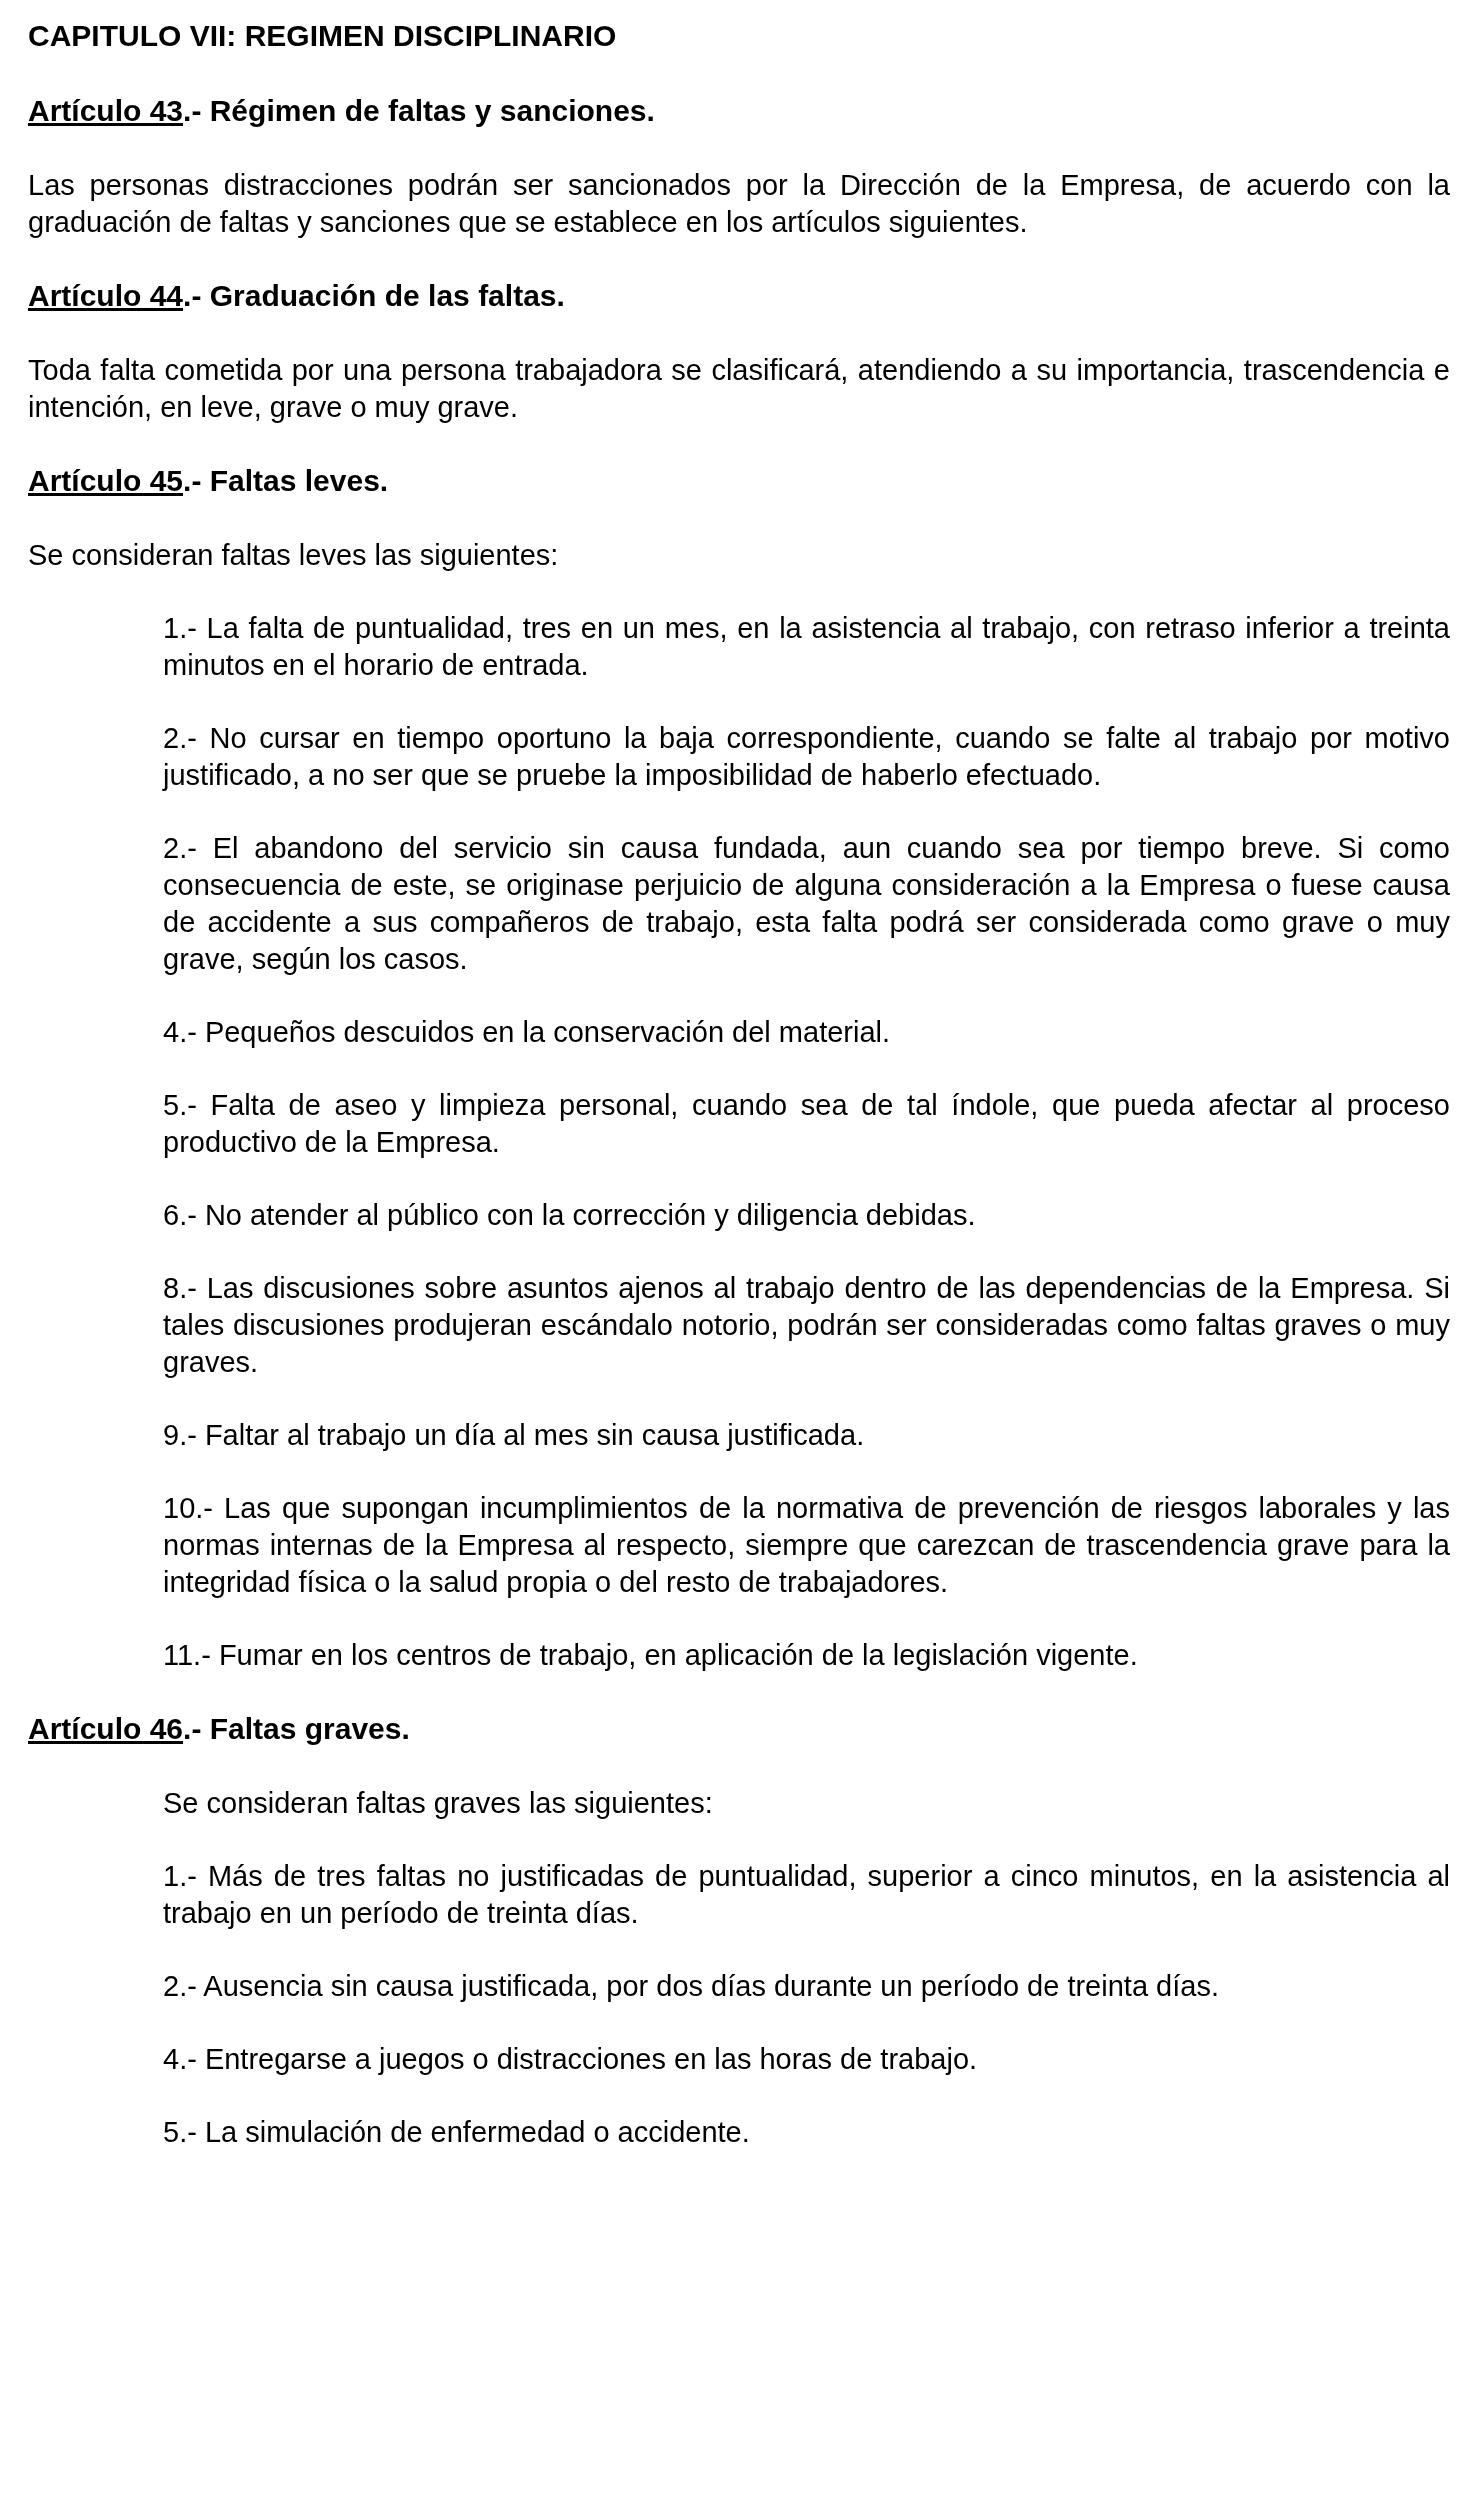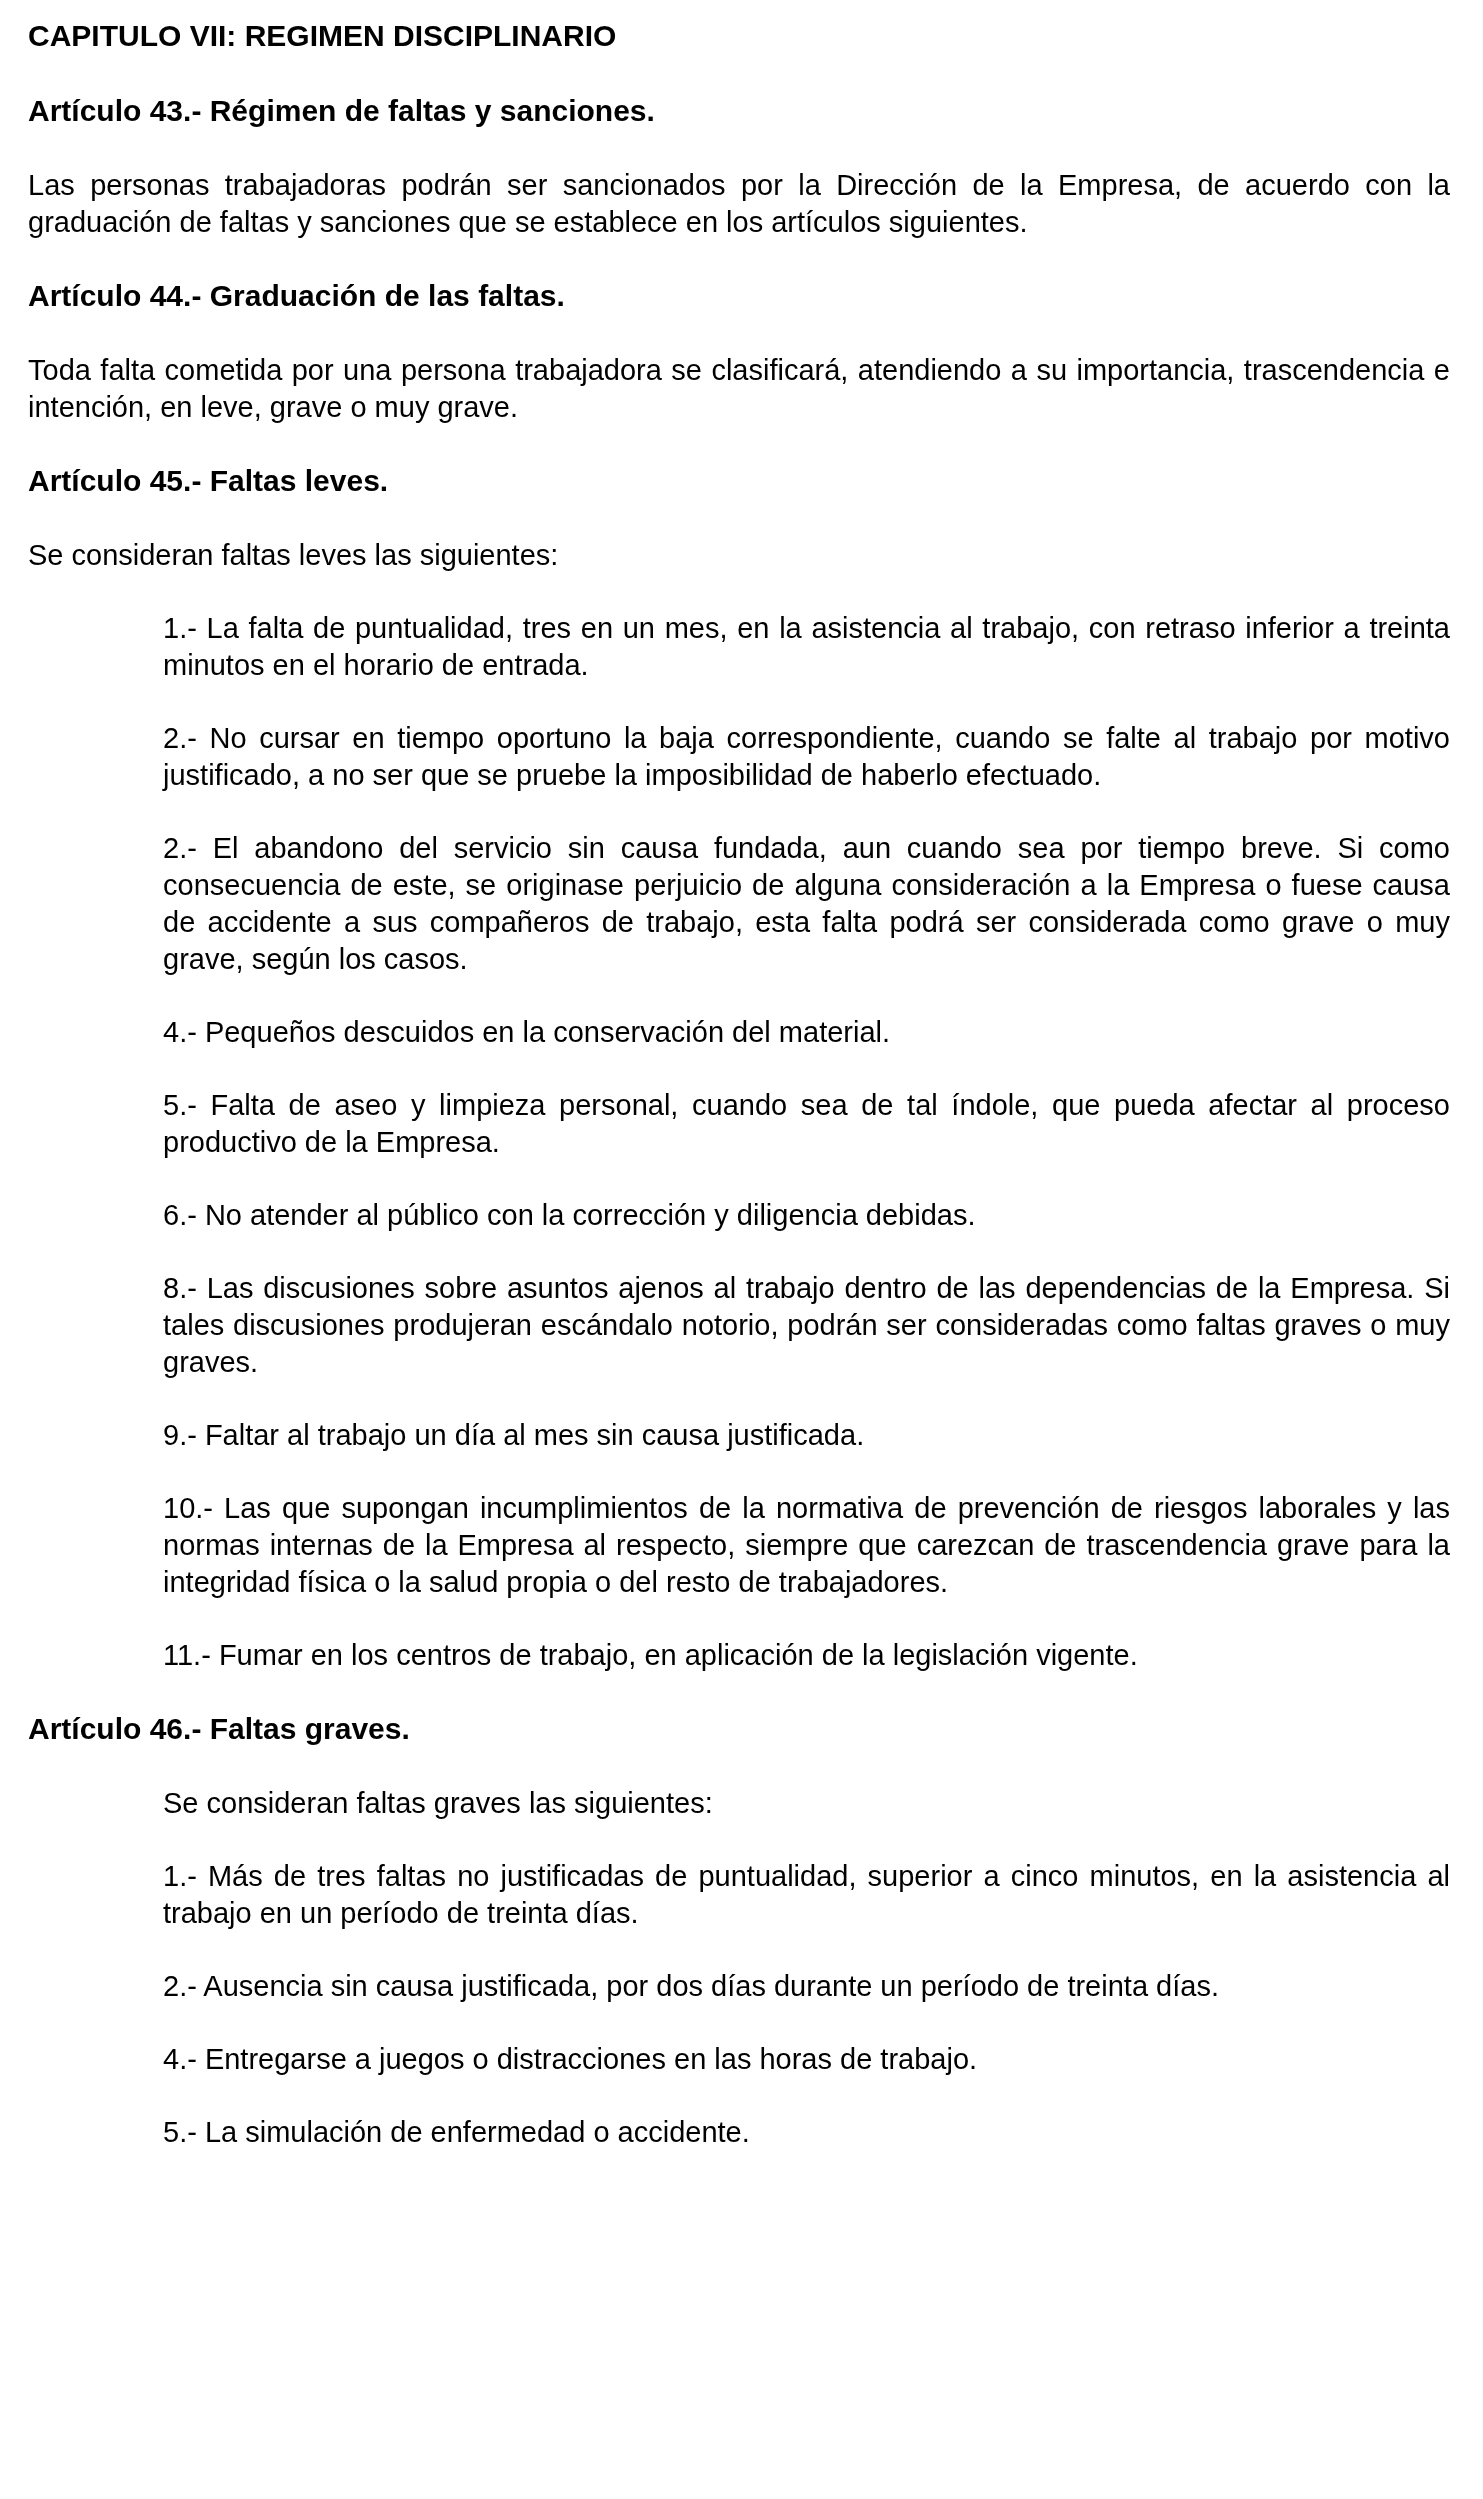--- a/index.html
+++ b/index.html
@@ -28,41 +28,42 @@
     text-align: left;
   }
   .article-heading {
     font-size: 30px;
     line-height: 37px;
     font-weight: bold;
     margin: 15.7px 0 38px 0;
     text-align: left;
   }
   .article-heading .article-number {
+    text-decoration: underline;
   }
   .para {
     font-size: 29px;
     line-height: 37px;
     margin: 0 0 36px 0;
     text-align: justify;
   }
   .para.indent {
     margin-left: 135px;
   }
   .para:last-child {
     margin-bottom: 16px;
   }
 </style>
 </head>
 <body>
 
 <main class="page">
     <h1 class="chapter-title">CAPITULO VII: REGIMEN DISCIPLINARIO</h1>
     <h2 class="article-heading"><span class="article-number">Artículo 43</span><span>.- Régimen de faltas y sanciones.</span></h2>
-    <p class="para">Las personas trabajadoras podrán ser sancionados por la Dirección de la Empresa, de acuerdo con la graduación de faltas y sanciones que se establece en los artículos siguientes.</p>
+    <p class="para">Las personas distracciones podrán ser sancionados por la Dirección de la Empresa, de acuerdo con la graduación de faltas y sanciones que se establece en los artículos siguientes.</p>
     <h2 class="article-heading"><span class="article-number">Artículo 44</span><span>.- Graduación de las faltas.</span></h2>
     <p class="para">Toda falta cometida por una persona trabajadora se clasificará, atendiendo a su importancia, trascendencia e intención, en leve, grave o muy grave.</p>
     <h2 class="article-heading"><span class="article-number">Artículo 45</span><span>.- Faltas leves.</span></h2>
     <p class="para">Se consideran faltas leves las siguientes:</p>
     <p class="para indent">1.- La falta de puntualidad, tres en un mes, en la asistencia al trabajo, con retraso inferior a treinta minutos en el horario de entrada.</p>
     <p class="para indent">2.- No cursar en tiempo oportuno la baja correspondiente, cuando se falte al trabajo por motivo justificado, a no ser que se pruebe la imposibilidad de haberlo efectuado.</p>
     <p class="para indent">2.- El abandono del servicio sin causa fundada, aun cuando sea por tiempo breve. Si como consecuencia de este, se originase perjuicio de alguna consideración a la Empresa o fuese causa de accidente a sus compañeros de trabajo, esta falta podrá ser considerada como grave o muy grave, según los casos.</p>
     <p class="para indent">4.- Pequeños descuidos en la conservación del material.</p>
     <p class="para indent">5.- Falta de aseo y limpieza personal, cuando sea de tal índole, que pueda afectar al proceso productivo de la Empresa.</p>
     <p class="para indent">6.- No atender al público con la corrección y diligencia debidas.</p>

